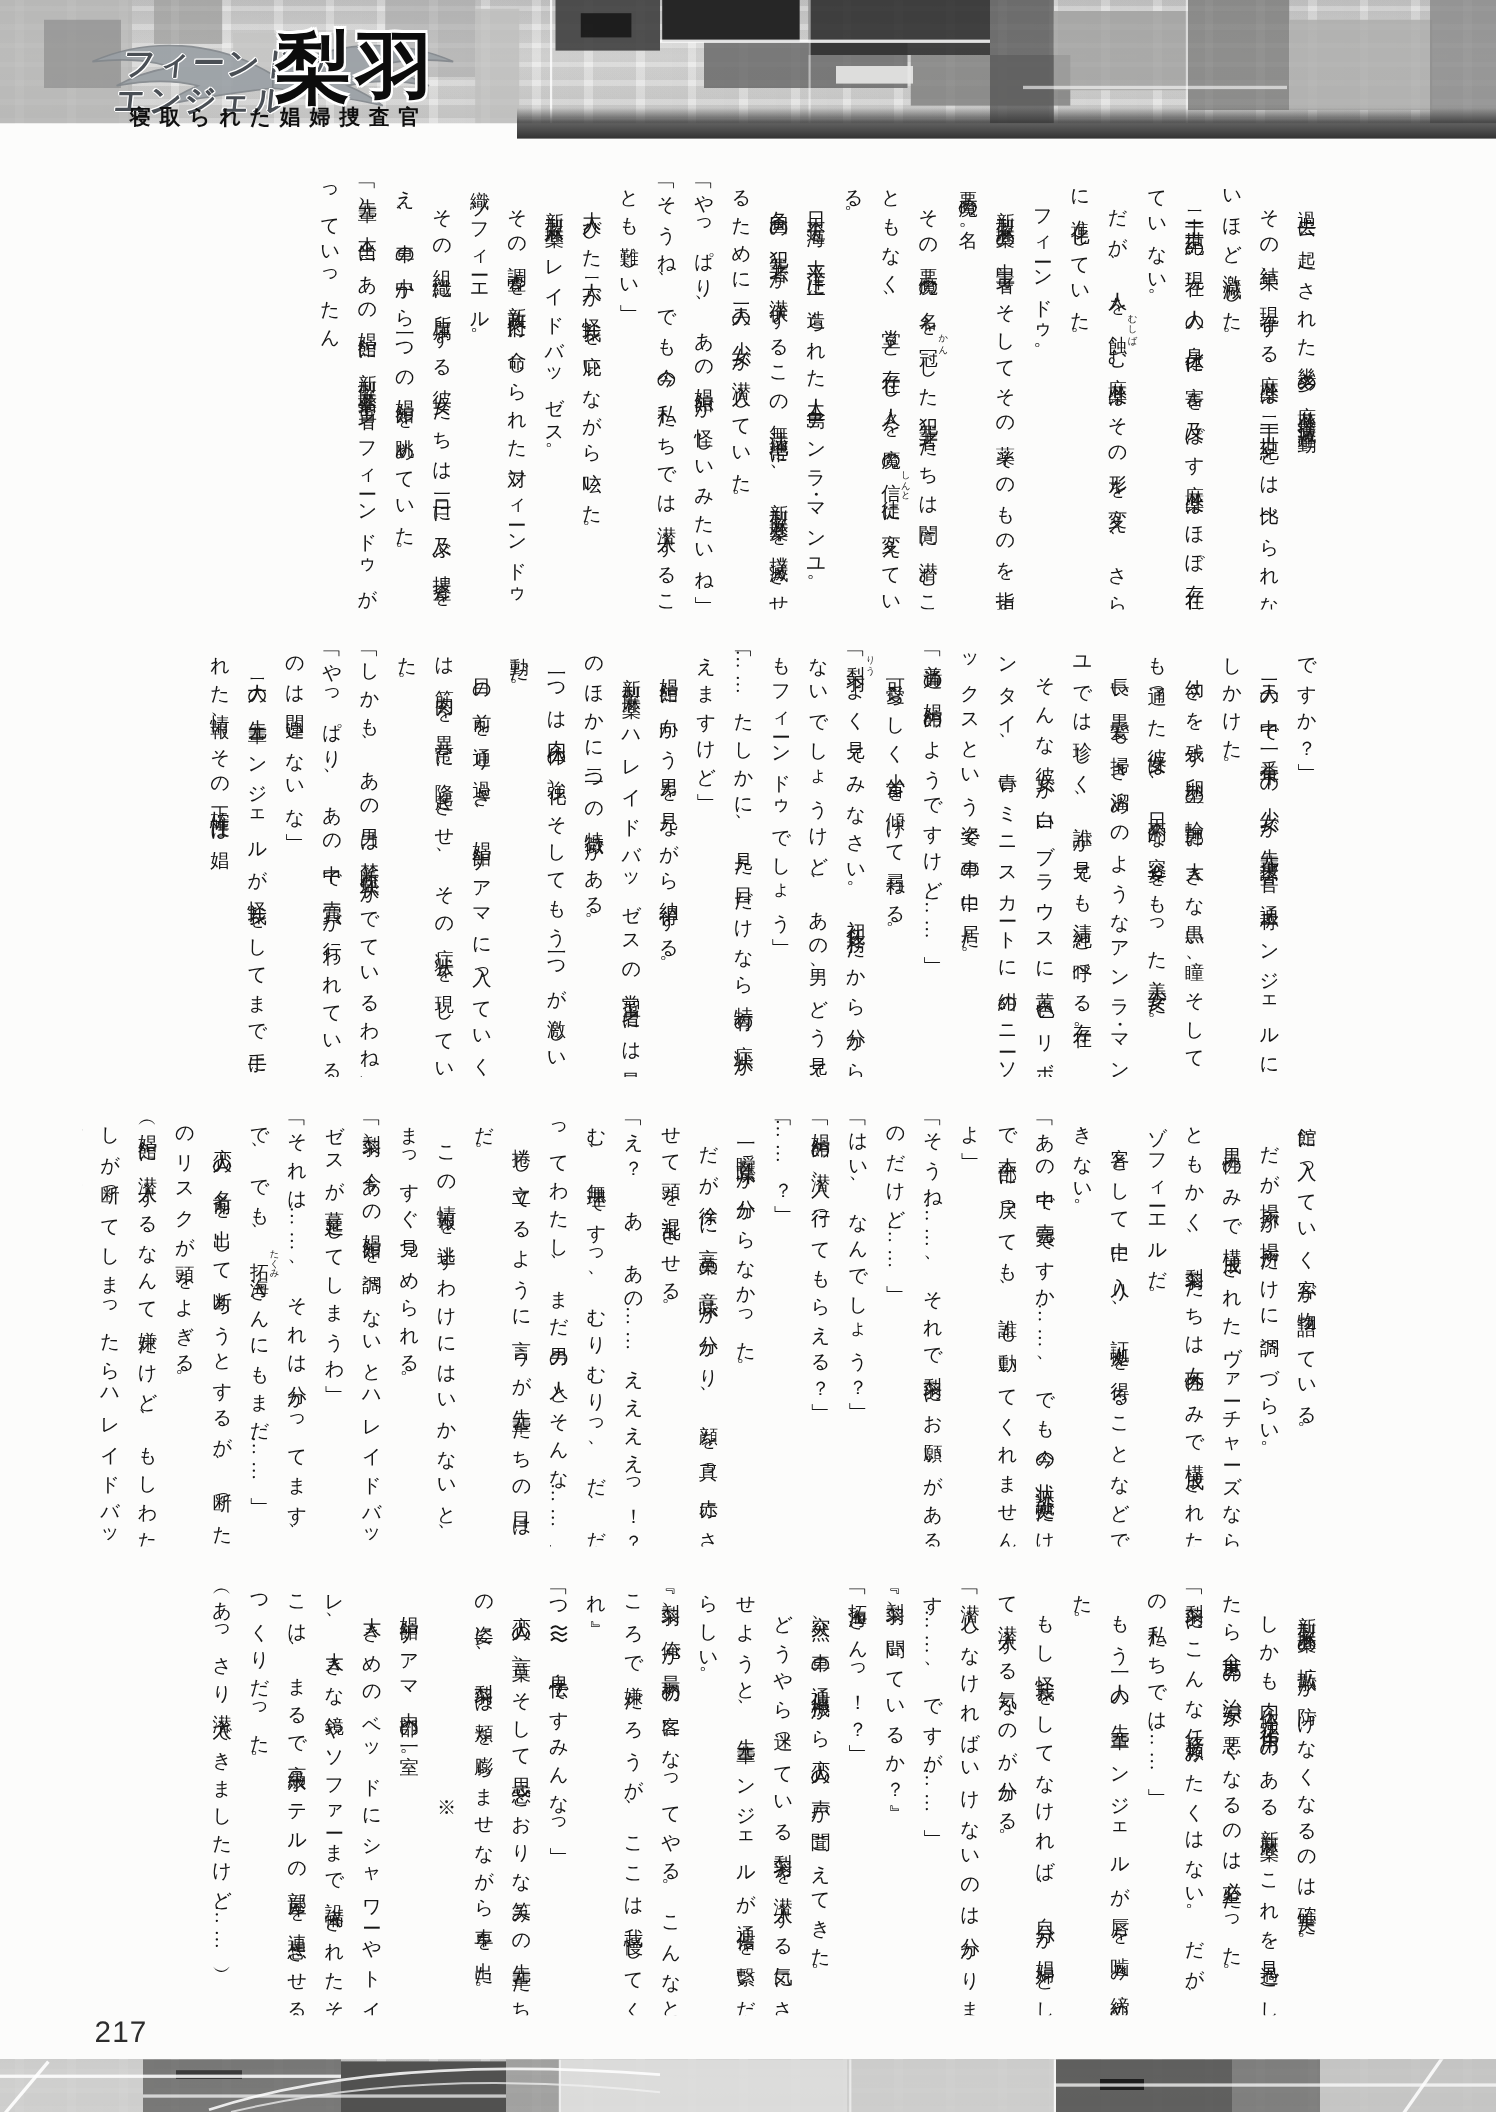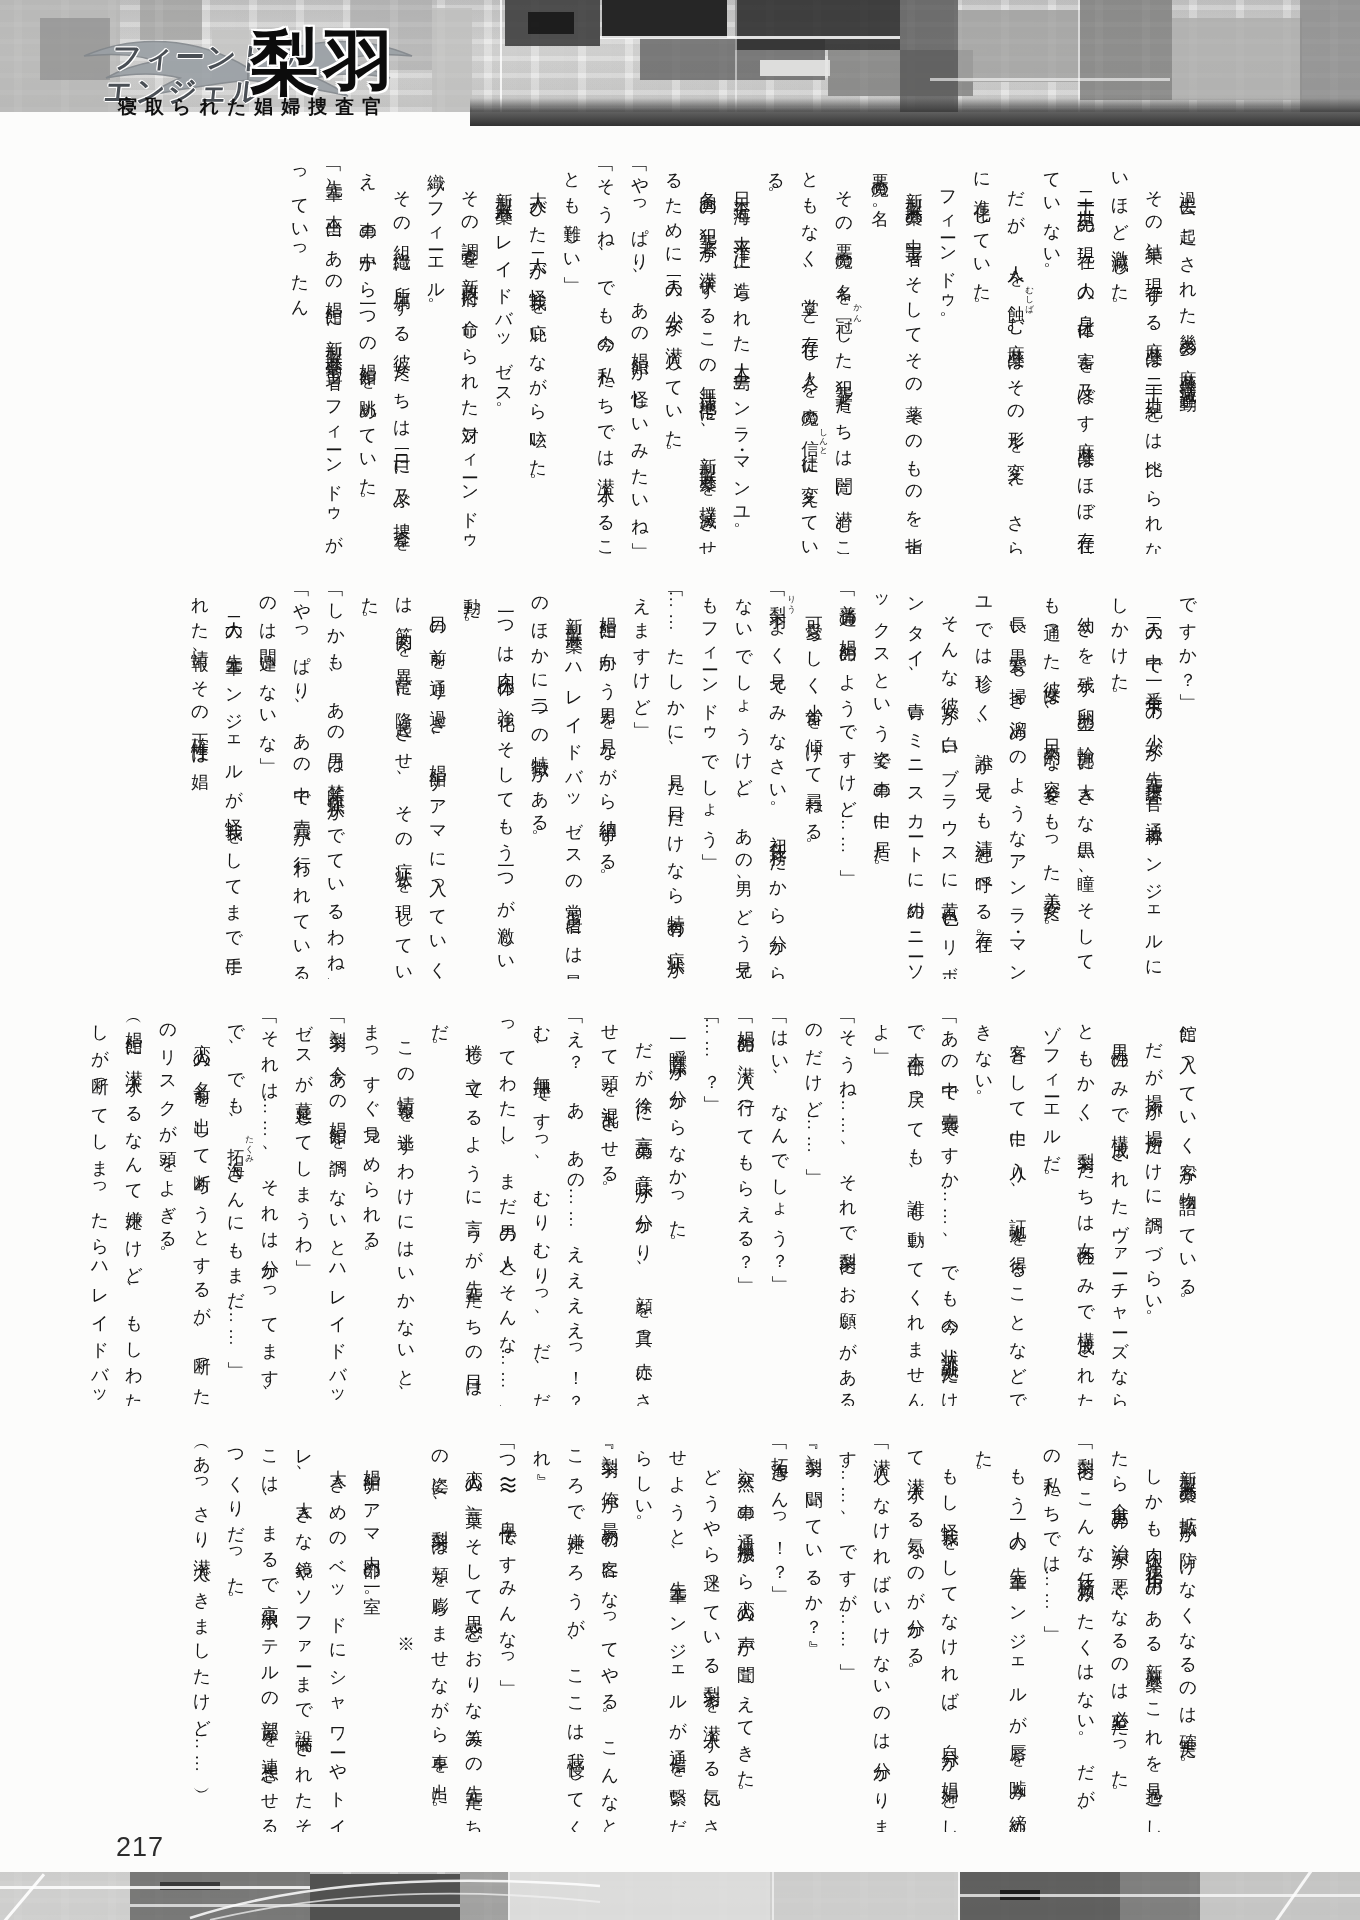--- a/index.html
+++ b/index.html
@@ -60,21 +60,21 @@
   .band-3{top:1012px;}
   .band-4{top:1438px;}
   .band p{margin:0;padding:0;text-indent:0;}
   .band p.indent{text-indent:1em;}
   .band p.center-mark{text-align:center;text-indent:0;}
   ruby rt{font-size:8.5px;letter-spacing:0;color:#222;}
   
   .page-number{
     position:absolute;left:86px;top:1832px;z-index:2;
     font-family:"Liberation Sans","DejaVu Sans",sans-serif;
-    font-size:27px;color:#2d2d2d;letter-spacing:1px;margin-left:30px;
+    font-size:27px;color:#2d2d2d;letter-spacing:1px;
   }
   .arcs{position:absolute;left:180px;top:1872px;width:430px;height:48px;z-index:2;}
 </style>
 </head>
 <body>
 
 <div class="page">
 
   <div class="collage collage-top">
     <div class="blk" style="left:0;top:0;width:120px;height:112px;background:#b6b6b5;opacity:.8;"></div>

